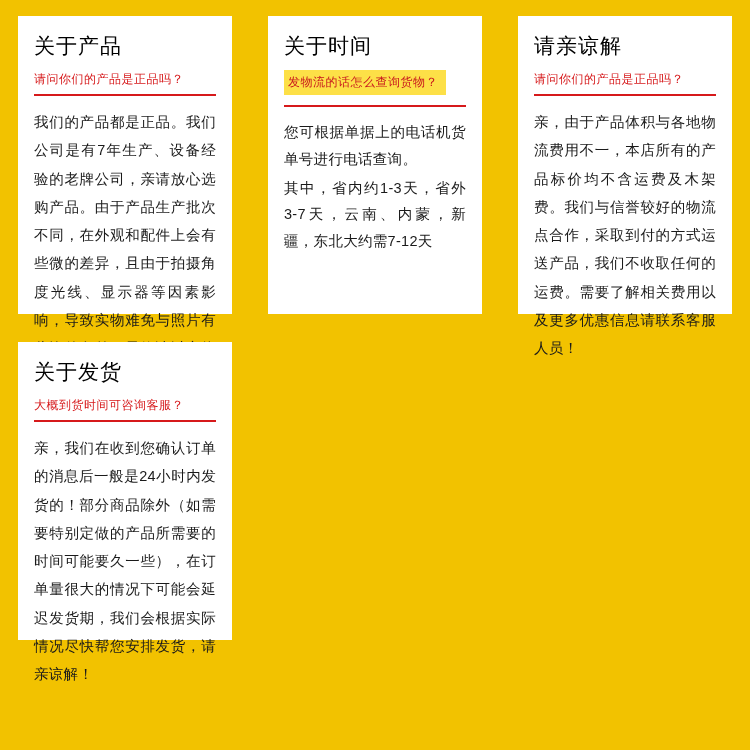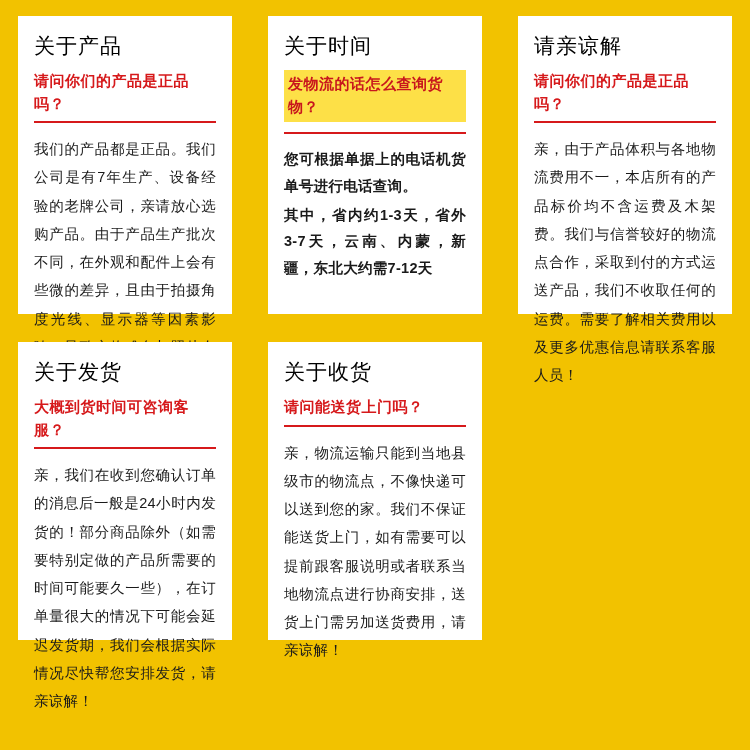--- a/index.html
+++ b/index.html
@@ -54,23 +54,23 @@
     position: relative;
   }
   .card-title {
     font-size: 21px;
     font-weight: normal;
     color: #000;
     letter-spacing: 1px;
     margin-bottom: 10px;
   }
   .card-question {
-    font-size: 15px;
+    font-size: 12px;
     color: #d6191b;
-    font-weight: bold;
+    font-weight: normal;
     letter-spacing: 0.5px;
     line-height: 1.5;
     margin-bottom: 6px;
   }
   .card-question.highlight {
     background: #fde047;
     display: inline-block;
     padding: 3px 8px 4px 4px;
     color: #c8161d;
   }
@@ -84,21 +84,21 @@
     font-size: 14.5px;
     color: #1a1a1a;
     line-height: 1.95;
     letter-spacing: 0.3px;
     text-align: justify;
   }
   .card-body p {
     margin: 0 0 2px 0;
   }
   .card-body p.bold {
-    font-weight: bold;
+    font-weight: normal;
   }
   
   .tight .card-body {
     line-height: 1.85;
   }
 </style>
 </head>
 <body>
 
 <div class="page">
@@ -145,25 +145,15 @@
         <div class="card-title">关于发货</div>
         <div class="card-question">大概到货时间可咨询客服？</div>
         <div class="divider"></div>
         <div class="card-body">
           <p>亲，我们在收到您确认订单的消息后一般是24小时内发货的！部分商品除外（如需要特别定做的产品所需要的时间可能要久一些），在订单量很大的情况下可能会延迟发货期，我们会根据实际情况尽快帮您安排发货，请亲谅解！</p>
         </div>
       </div>
     </div>
 
 
-    <div class="cell">
-      <div class="card">
-        <div class="card-title">关于收货</div>
-        <div class="card-question">请问能送货上门吗？</div>
-        <div class="divider"></div>
-        <div class="card-body">
-          <p>亲，物流运输只能到当地县级市的物流点，不像快递可以送到您的家。我们不保证能送货上门，如有需要可以提前跟客服说明或者联系当地物流点进行协商安排，送货上门需另加送货费用，请亲谅解！</p>
-        </div>
-      </div>
-    </div>
 
   </div>
 </div>
 
 </body></html>

